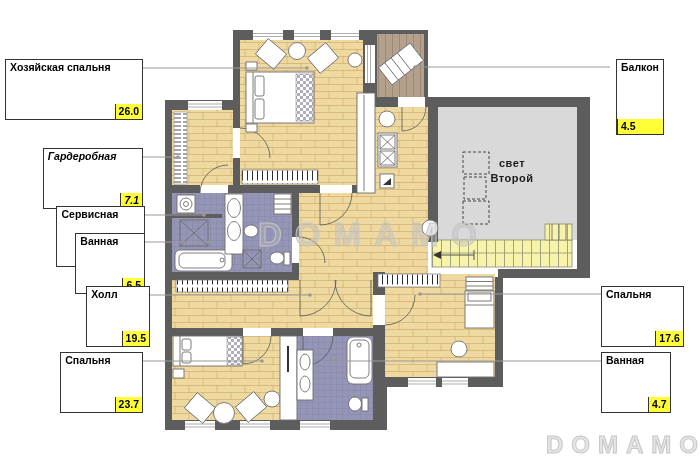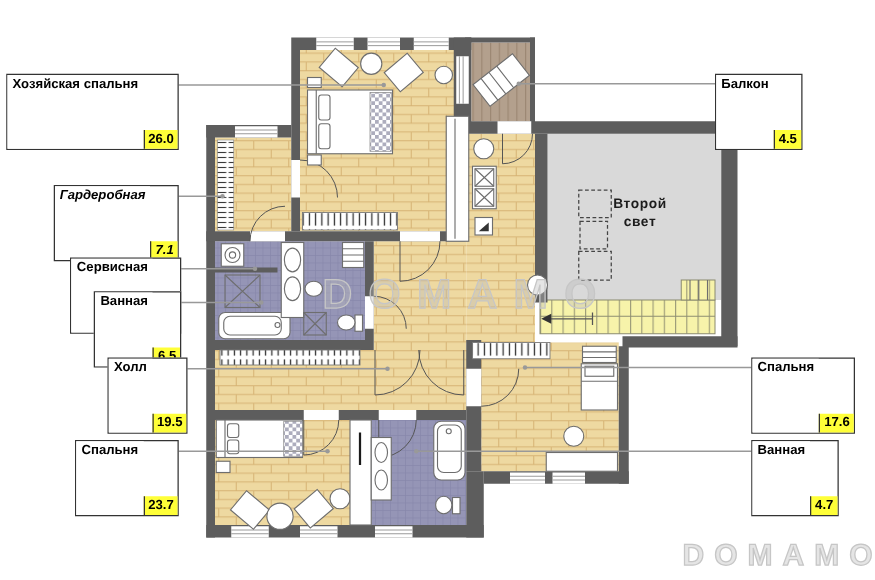--- a/index.html
+++ b/index.html
@@ -37,21 +37,21 @@
   .leader{stroke:var(--leader,#999);stroke-width:1.1;fill:none;}
   .ldot{fill:var(--leader,#999);}
   .dark{fill:#333;}
 
   
   .lbl{position:absolute;display:flex;align-items:stretch;border:1px solid #333;
        font:bold 10.5px "Liberation Sans","DejaVu Sans",sans-serif;color:#000;
        white-space:nowrap;background:#fff;line-height:13px;}
   .lbl .nm{padding:1px 4px;background:#fff;}
   .lbl .area{padding:1px 3px;background:var(--label_accent,#ffff38);border-left:1px solid #333;margin-top:44px;}
-  #l1{right:557px;top:59px;} #l2{left:572px;top:59px;} #l3{right:557px;top:148px;font-style:italic;}
+  #l1{right:557px;top:59px;} #l2{left:616px;top:59px;flex-direction:column;} #l3{right:557px;top:148px;font-style:italic;}
   #l4{right:555px;top:206px;} #l5{right:555px;top:233px;} #l6{right:550px;top:286px;justify-content:flex-end;}
   #l7{right:557px;top:352px;} #l8{left:601px;top:286px;} #l9{left:601px;top:352px;}
 
   .sl{position:absolute;left:466px;top:156px;width:92px;text-align:center;
       font:bold 11px "Liberation Sans","DejaVu Sans",sans-serif;color:#1c1c1c;
       letter-spacing:.5px;line-height:15px;}
 
   .wm{position:absolute;font-weight:bold;color:rgba(186,186,186,.38);
       -webkit-text-stroke:1px var(--watermark,#c6c6c6);}
   .wm-center{left:258px;top:216px;font-size:33px;letter-spacing:13px;}
@@ -334,20 +334,20 @@
 <div class="lbl" id="l8">
   <span class="nm">Спальня</span>
   <span class="area">17.6</span>
 </div>
 <div class="lbl" id="l9">
   <span class="nm">Ванная</span>
   <span class="area">4.7</span>
 </div>
 
 <div class="sl">
+  <div>свет</div>
   <div>Второй</div>
-  <div>свет</div>
 </div>
 
 <div class="wm wm-center">DOMAMO</div>
 <div class="wm wm-corner">DOMAMO</div>
 
 </div>
 
 </body></html>

